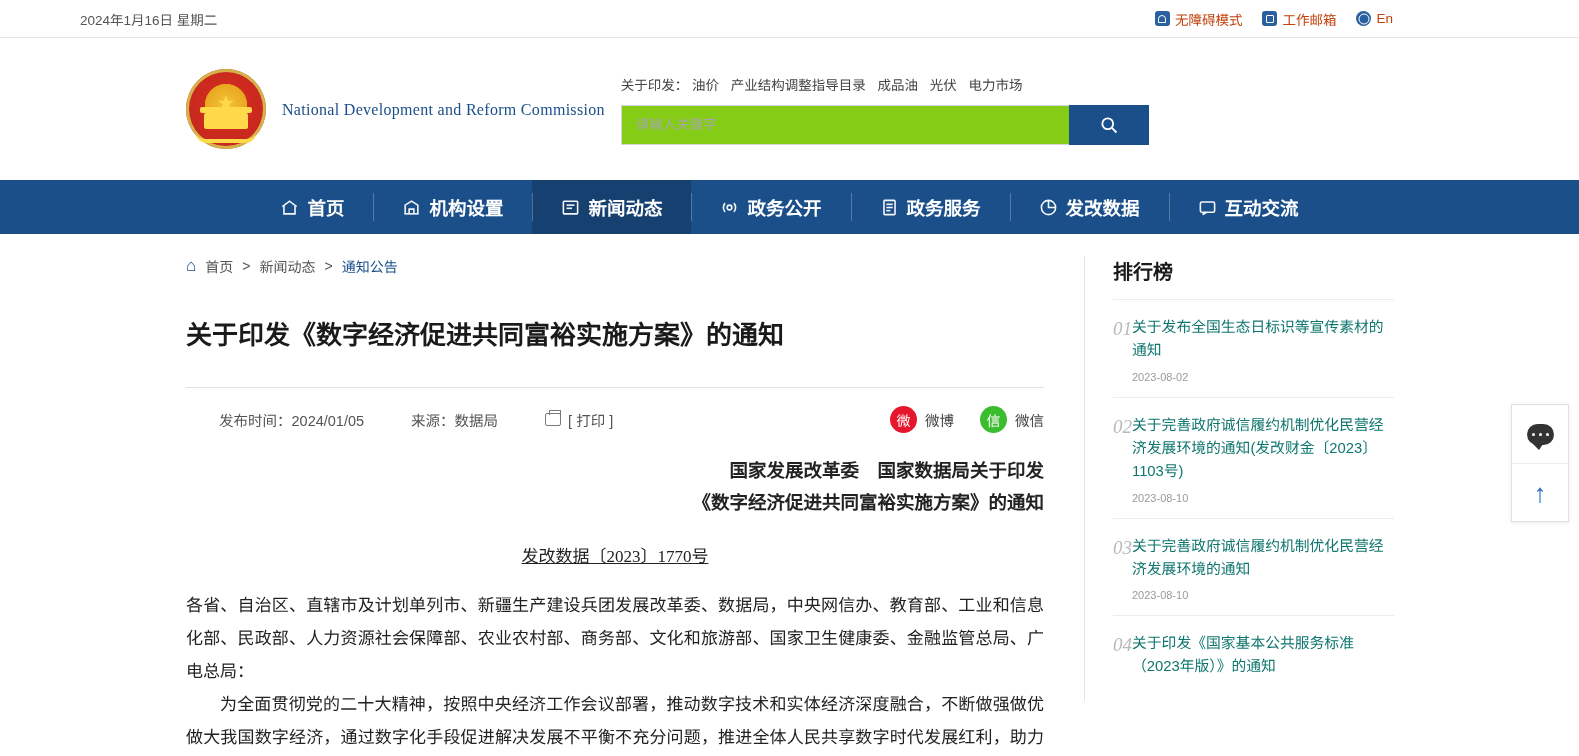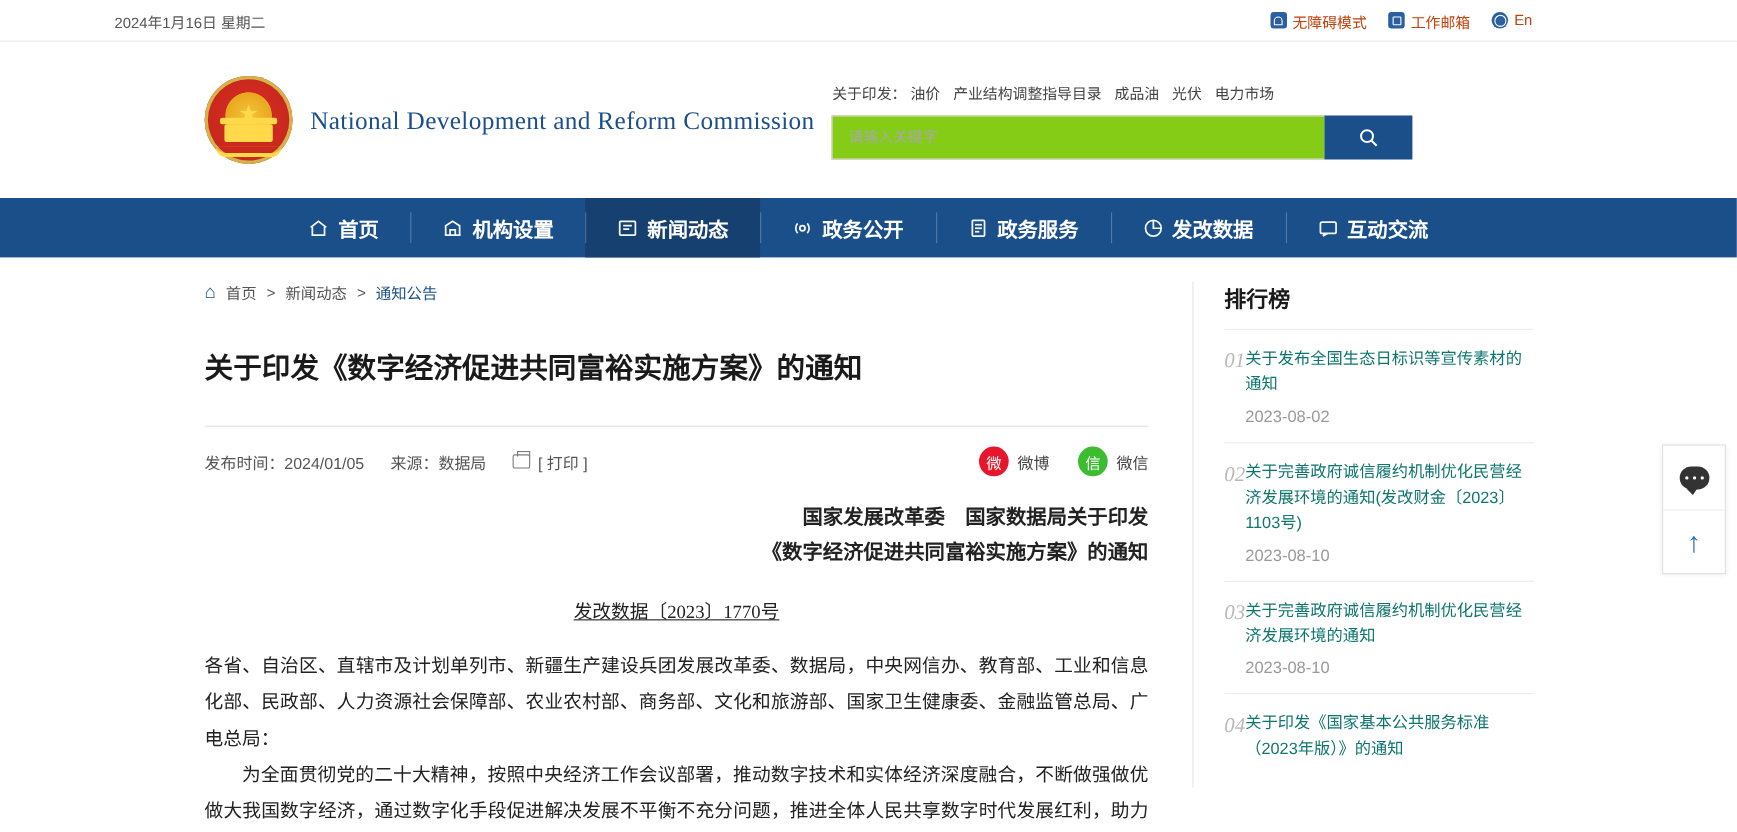--- a/index.html
+++ b/index.html
@@ -12,21 +12,21 @@
     color: #333;
   }
 
   
   .topbar {
     height: 38px;
     border-bottom: 1px solid #e4e4e4;
     display: flex;
     align-items: center;
     justify-content: space-between;
-    padding: 0 186px 0 104px;
+    padding: 0 186px 0 80px;
     font-size: 13.5px;
     color: #555;
   }
   .topbar-right { display: flex; align-items: center; gap: 20px; }
   .topbar-link { display: flex; align-items: center; gap: 5px; color: #c2410c; text-decoration: none; font-size: 13.5px; }
   .mini-icon {
     width: 15px; height: 15px;
     background: #2a5fa0;
     border-radius: 3px;
     display: inline-block;
@@ -84,21 +84,21 @@
   }
   .title-cn {
     font-size: 33px;
     font-weight: bold;
     color: #1b4f8a;
     letter-spacing: 1px;
     line-height: 1.15;
     font-family: "Liberation Serif", serif;
   }
   .title-en {
-    font-size: 23px;
+    font-size: 16px;
     color: #1b4f8a;
     letter-spacing: 0.3px;
     font-family: "Liberation Serif", serif;
     margin-top: 2px;
   }
 
   .search-area { margin-left: 16px; flex: 1 1 auto; max-width: 528px; }
   .hot { font-size: 13.5px; color: #555; margin-bottom: 11px; }
   .hot .label { color: #444; }
   .hot a { color: #444; text-decoration: none; margin-right: 8px; }
@@ -171,21 +171,22 @@
     font-weight: bold;
     color: #1a1a1a;
     margin: 38px 0 0 0;
     font-family: "Liberation Sans", sans-serif;
   }
   .meta-sep { border-bottom: 1px solid #e2e2e2; margin-top: 36px; }
   .meta {
     display: flex; align-items: center;
     font-size: 14.5px; color: #555;
     padding: 18px 0 0 0;
-    gap: 24px;
+    gap: 47px;
+    margin-left: 33px;
   }
   .meta .print { display: flex; align-items: center; gap: 7px; color: #555; }
   .print-ico {
     width: 16px; height: 13px; border: 1.5px solid #7a7a7a; border-radius: 2px;
     position: relative; display: inline-block;
   }
   .print-ico::before{
     content:""; position:absolute; left:3px; top:-4px; width:10px; height:4px; border:1.5px solid #7a7a7a; border-bottom:none;
   }
   .share { margin-left: auto; display: flex; align-items: center; gap: 26px; }
@@ -242,21 +243,21 @@
     font-size: 19px; color: #b9b9b9; font-style: italic;
     font-family: "Liberation Serif", serif;
     flex: 0 0 auto;
     line-height: 1.35;
   }
   .rank-text { flex: 1 1 auto; }
   .rank-link {
     font-size: 14.8px; color: #0f766e; text-decoration: none;
     line-height: 1.55; display: block;
   }
-  .rank-date { font-size: 15px; color: #9a9a9a; margin-top: 9px; }
+  .rank-date { font-size: 11px; color: #9a9a9a; margin-top: 9px; }
 
   
   .float {
     position: absolute;
     right: 10px;
     top: 404px;
     width: 58px;
     background: #fff;
     border: 1px solid #e0e0e0;
     box-shadow: 0 1px 5px rgba(0,0,0,.08);

